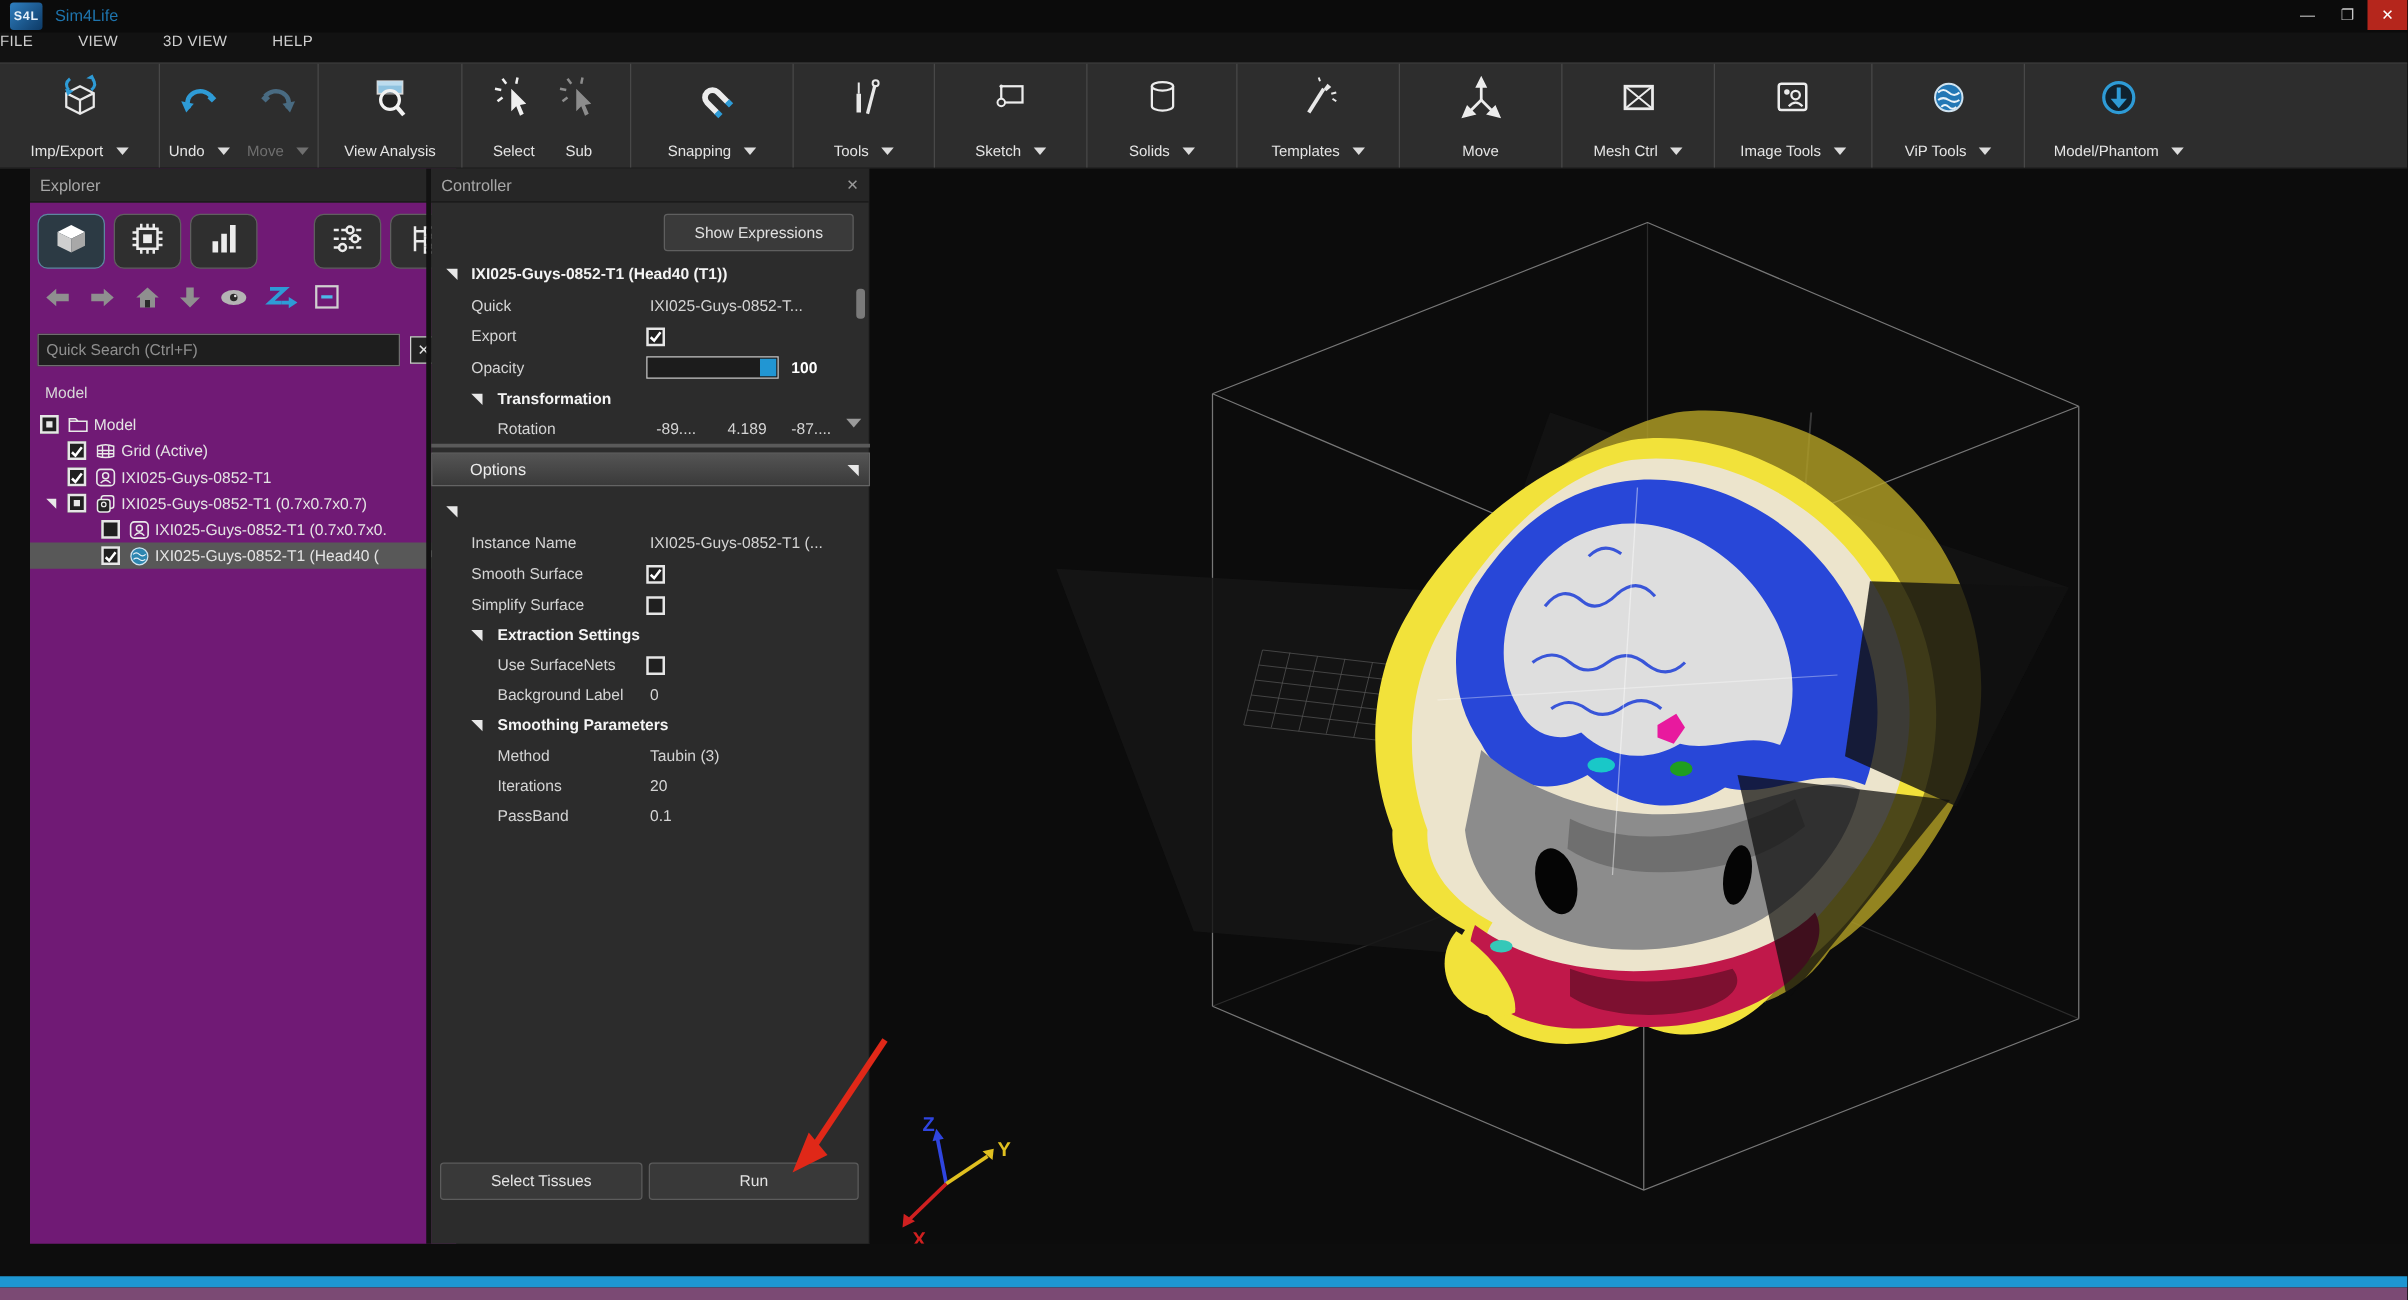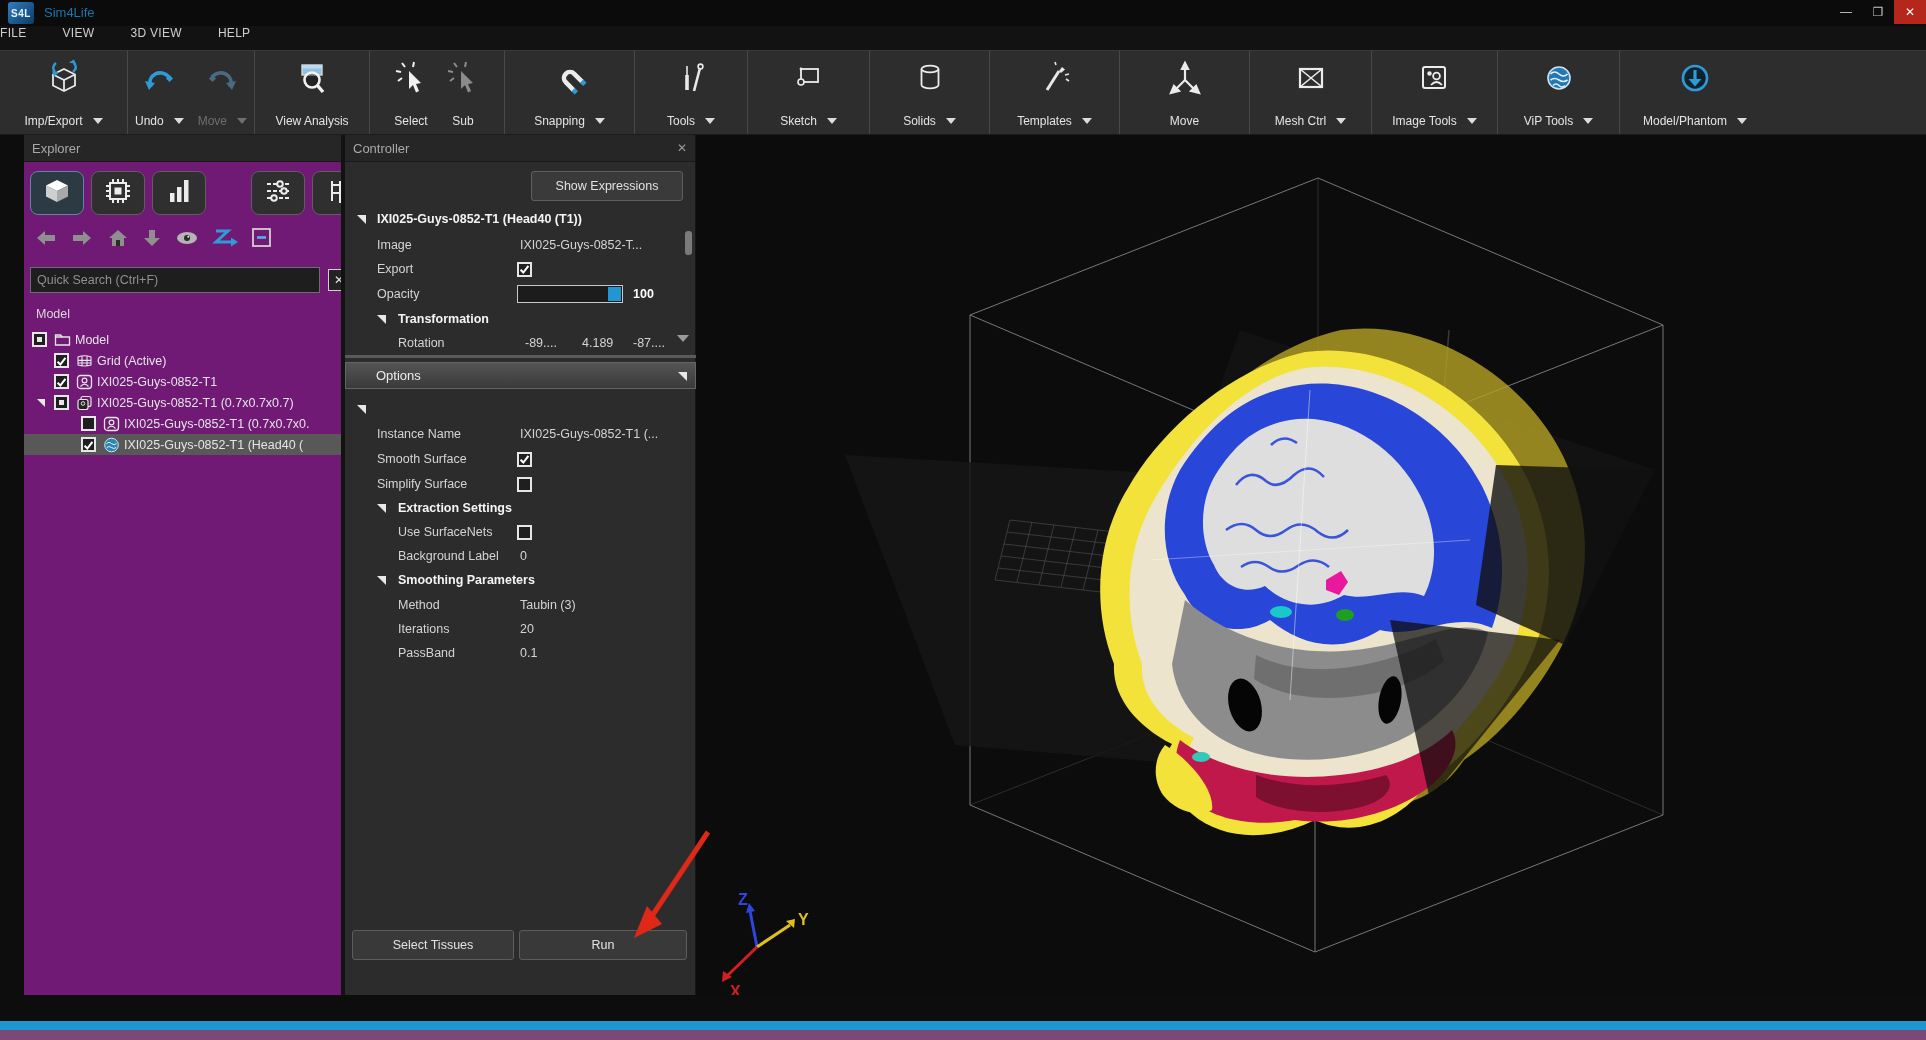--- a/index.html
+++ b/index.html
@@ -608,21 +608,21 @@
         <span>Controller</span>
         <span class="panel-close">✕</span>
       </div>
       <div id="show-expr">Show Expressions</div>
 
       <div class="prow" style="top:72px">
         <span class="sec-tri" style="left:12px; top:8px"></span>
         <span class="plabel bold">IXI025-Guys-0852-T1 (Head40 (T1))</span>
       </div>
       <div class="prow" style="top:98px">
-        <span class="plabel">Image</span>
+        <span class="plabel">Quick</span>
         <span class="pvalue">IXI025-Guys-0852-T...</span>
       </div>
       <div id="ctrl-scroll"></div>
       <div class="prow" style="top:122px">
         <span class="plabel">Export</span>
         <span class="cb cb-ctrl">
             <svg width="12" height="12" viewBox="0 0 14 14">
               <polyline points="2,8 5.5,11.5 12,3" fill="none" stroke="#fff" stroke-width="2.6"></polyline>
             </svg>
           </span>

